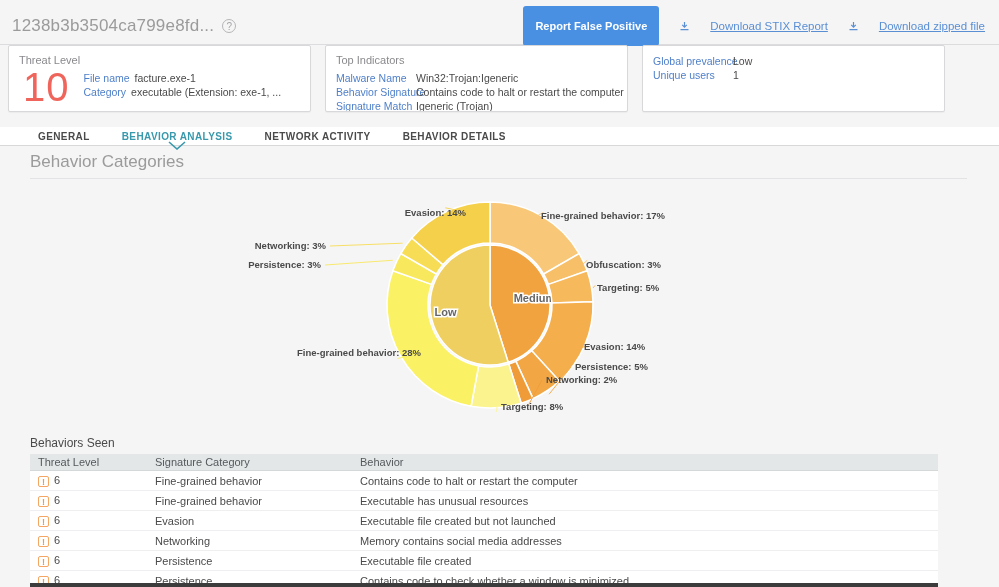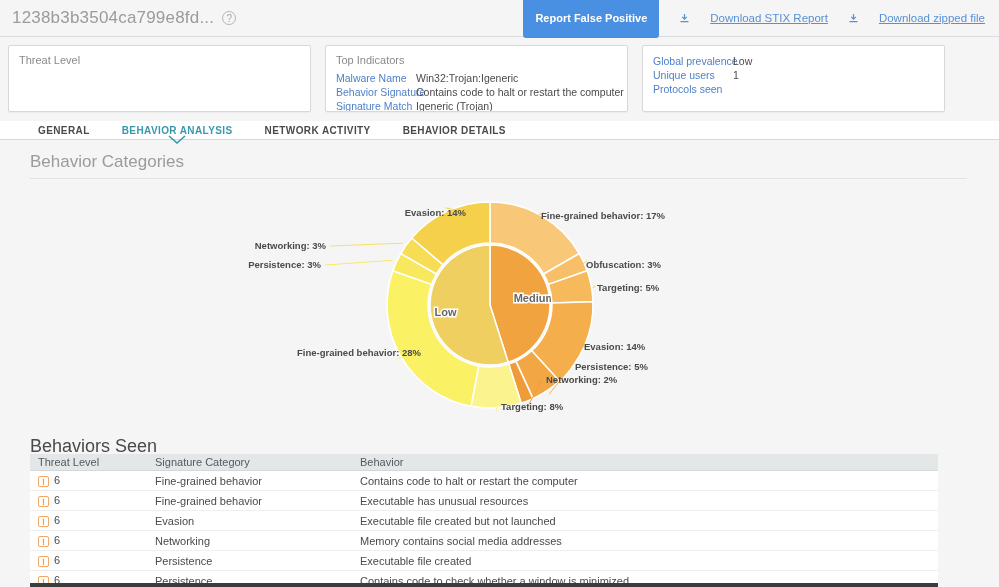--- a/index.html
+++ b/index.html
@@ -1,20 +1,20 @@
 <!DOCTYPE html>
 <html><head>
 <meta charset="utf-8">
 <style>
   * { margin:0; padding:0; box-sizing:border-box; }
   body { font-family:"Liberation Sans", sans-serif; }
   .page { position:relative; width:999px; height:587px; background:#F5F5F6; overflow:hidden; }
 
   
-  .hdr { position:absolute; top:0; left:0; right:0; height:37px; display:flex; align-items:center;
+  .hdr { position:absolute; top:8px; left:0; right:0; height:37px; display:flex; align-items:center;
          padding:0 14px 0 12px; border-bottom:1px solid #DCDCDE; background:#F5F5F6; }
   .hdr-title { font-size:17px; color:#9B9B9B; letter-spacing:0.2px; }
   .help-ic { display:inline-flex; align-items:center; justify-content:center; width:14px; height:14px;
              border:1px solid #B5B5B8; border-radius:50%; color:#A5A5A8; font-size:10px; margin-left:8px; }
   .hdr-actions { margin-left:auto; display:flex; align-items:center; gap:20px; }
   .btn-primary { background:#4A90E2; color:#FFF; font-size:11px; font-weight:bold; border:none;
                  border-radius:3px; padding:14px 12px; cursor:pointer; }
   .hdr-link { display:inline-flex; align-items:center; gap:20px; color:#5A8FD4; font-size:11.5px;
               text-decoration:underline; cursor:pointer; }
 
@@ -25,35 +25,35 @@
   .card-title { font-size:11px; color:#8A8A8E; margin-bottom:5px; }
   .tl-body { display:flex; align-items:flex-start; }
   .tl-score { font-size:40px; line-height:36px; color:#F0655B; margin:-2px 14px 0 4px; letter-spacing:1px; }
   .fields { font-size:10.5px; line-height:1.35; color:#4A4A4A; }
   .frow { display:flex; }
   .flabel { color:#4E7FC9; margin-right:5px; white-space:nowrap; }
   .flabel-col { color:#4E7FC9; width:80px; flex:none; white-space:nowrap; }
   .fvalue { color:#4A4A4A; white-space:nowrap; }
 
   
-  .tabbar { position:absolute; top:121px; left:0; right:0; height:19px; background:#FFF;
+  .tabbar { position:absolute; top:127px; left:0; right:0; height:19px; background:#FFF;
             border-bottom:1px solid #D8D8DA; display:flex; align-items:center; padding-left:22px; }
   .tab { position:relative; padding:0 16px; font-size:10px; font-weight:bold; letter-spacing:0.4px;
          color:#4A4A4A; cursor:pointer; height:19px; display:flex; align-items:center; }
   .tab.active { color:#3898AC; }
   .tab .chev { position:absolute; left:50%; transform:translateX(-50%); top:14px; }
 
   
   .sec-heading { position:absolute; top:152px; left:30px; font-size:17px; color:#9B9B9B; }
   .sec-rule { position:absolute; top:178px; left:30px; width:937px; height:1px; background:#E3E3E5; }
   .chart-svg { position:absolute; top:185px; left:0; pointer-events:none; }
   .chart-svg text { font-family:"Liberation Sans", sans-serif; }
 
   
-  .bs-title { position:absolute; top:436px; left:30px; font-size:18px; color:#4A4A4A; }
+  .bs-title { position:absolute; top:436px; left:30px; font-size:12px; color:#4A4A4A; }
   .bs-table { position:absolute; top:454px; left:30px; width:908px; border-collapse:collapse; }
   .bs-table th { background:#E4E7E8; font-size:11px; font-weight:normal; color:#55595C; text-align:left;
                  padding:2px 8px; height:16px; border-bottom:1px solid #D5D8D9; }
   .bs-table td { background:#FFF; font-size:11px; color:#4A4A4A; padding:3px 8px; height:14px;
                  border-top:1px solid #EFEFF1; white-space:nowrap; }
   .col-tl { width:117px; } .col-cat { width:205px; }
   .warn-icon { display:inline-block; width:11px; height:11px; border:1px solid #F5A662; border-radius:2px;
                background:#FFF; color:#F09A3E; font-size:9px; font-weight:bold; line-height:10px;
                text-align:center; margin-right:5px; vertical-align:-1px; }
   .cut-bar { position:absolute; top:583px; left:30px; width:908px; height:4px; background:#3C3C3C; }
@@ -79,20 +79,33 @@
           <path d="M5.5 1 v4.6 M3.2 3.8 L5.5 6.1 L7.8 3.8 M1.5 8.7 h8" stroke="#5A8FD4" stroke-width="1.2" fill="none"></path>
         </svg>
           <span>Download zipped file</span>
       </span>
     </div>
   </div>
 
   <div class="cards">
     <div class="card">
       <div class="card-title">Threat Level</div>
+      <div class="tl-body">
+        <div class="tl-score">10</div>
+        <div class="fields">
+          <div class="frow">
+              <span class="flabel">File name</span>
+            <span class="fvalue">facture.exe-1</span>
+            </div>
+          <div class="frow">
+              <span class="flabel">Category</span>
+            <span class="fvalue">executable (Extension: exe-1, ...</span>
+            </div>
+        </div>
+      </div>
     </div>
     <div class="card">
       <div class="card-title">Top Indicators</div>
       <div class="fields">
         <div class="frow">
             <span class="flabel-col">Malware Name</span>
           <span class="fvalue">Win32:Trojan:Igeneric</span>
           </div>
         <div class="frow">
             <span class="flabel-col">Behavior Signature</span>
@@ -106,24 +119,20 @@
     </div>
     <div class="card">
       <div class="fields">
         <div class="frow">
             <span class="flabel-col">Global prevalence</span>
           <span class="fvalue">Low</span>
           </div>
         <div class="frow">
             <span class="flabel-col">Unique users</span>
           <span class="fvalue">1</span>
-          </div>
-        <div class="frow">
-            <span class="flabel-col">Protocols seen</span>
-          <span class="fvalue"></span>
           </div>
       </div>
     </div>
   </div>
 
   <div class="tabbar">
     <div class="tab">GENERAL</div>
     <div class="tab active">
       <span>BEHAVIOR ANALYSIS</span>
       <svg class="chev" width="18" height="9" viewBox="0 0 18 9">

